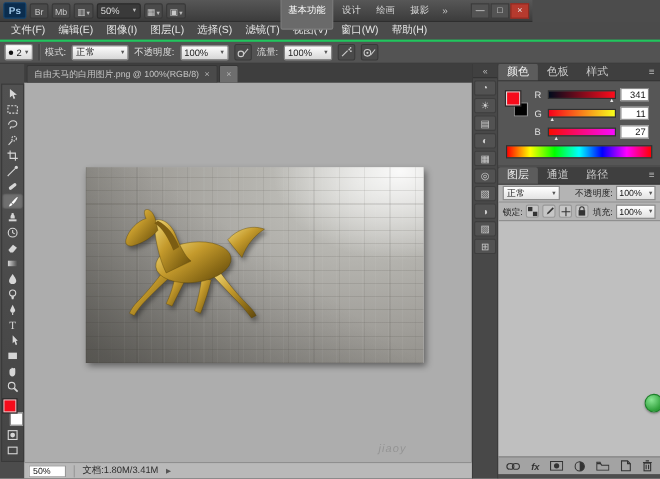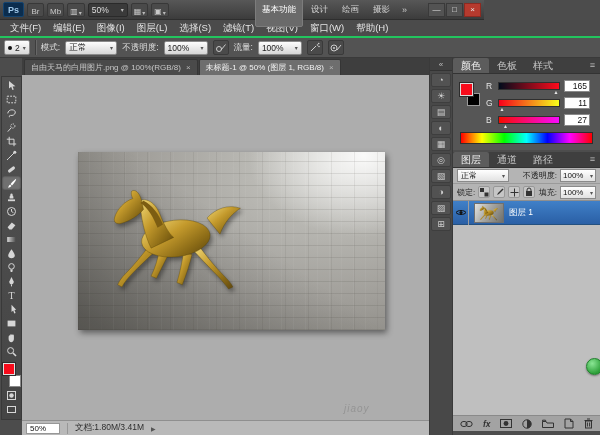--- a/index.html
+++ b/index.html
@@ -221,21 +221,20 @@
       </svg>
     </div>
 </div>
 
 <div class="abs tabbar">
   <div class="doc-tab">
     <span>自由天马的白用图片.png @ 100%(RGB/8)</span>
     <span class="tab-close">×</span>
   </div>
   <div class="doc-tab active">
-    <span>未标题-1 @ 50% (图层 1, RGB/8)</span>
     <span class="tab-close">×</span>
   </div>
 </div>
 
 <div class="abs docarea">
   <div class="canvas">
     <div class="canvas-texture"></div>
     <svg class="horse-main" viewBox="0 0 130 115">
         <use href="#horse-sym"></use>
       </svg>
@@ -406,21 +405,21 @@
   </div>
 
   <div class="color-body">
     <div class="cswatch-fg" style="background:#f70b1b"></div>
     <div class="cswatch-bg"></div>
     <div class="chrow" style="top:5px">
       <span class="chlabel">R</span>
       <div class="chslider" style="background:linear-gradient(90deg,#000b1b,#ff0b1b)">
         <span class="chmark" style="left:95%">▲</span>
       </div>
-      <div class="chval">165</div>
+      <div class="chval">341</div>
     </div>
     <div class="chrow" style="top:22px">
       <span class="chlabel">G</span>
       <div class="chslider" style="background:linear-gradient(90deg,#f7001b,#f7ff1b)">
         <span class="chmark" style="left:5%">▲</span>
       </div>
       <div class="chval">11</div>
     </div>
     <div class="chrow" style="top:39px">
       <span class="chlabel">B</span>
@@ -476,34 +475,20 @@
         </svg>
       </div>
     <span style="margin-left:auto">填充:</span>
     <div class="mini-box">
       <span>100%</span>
       <span class="arr" style="color:#555">▾</span>
     </div>
   </div>
 
   <div class="llist">
-    <div class="lrow sel">
-      <div class="eyebox">
-          <svg width="12" height="9" viewBox="0 0 12 9">
-            <path d="M1,4.5 C3,1.8 9,1.8 11,4.5 C9,7.2 3,7.2 1,4.5 Z" fill="none" stroke="#111"></path>
-            <circle cx="6" cy="4.5" r="1.6" fill="#111"></circle>
-          </svg>
-        </div>
-      <div class="lthumb">
-          <svg viewBox="0 0 130 115">
-            <use href="#horse-sym"></use>
-          </svg>
-        </div>
-      <span class="lname">图层 1</span>
-    </div>
   </div>
 
   <div class="lbottom">
     <div class="lb-ic">
         <svg width="13" height="8">
           <ellipse cx="4" cy="4" rx="3.2" ry="2.6" fill="none" stroke="#333"></ellipse>
           <ellipse cx="9" cy="4" rx="3.2" ry="2.6" fill="none" stroke="#333"></ellipse>
         </svg>
       </div>
     <div class="lb-ic fx-txt">fx</div>

